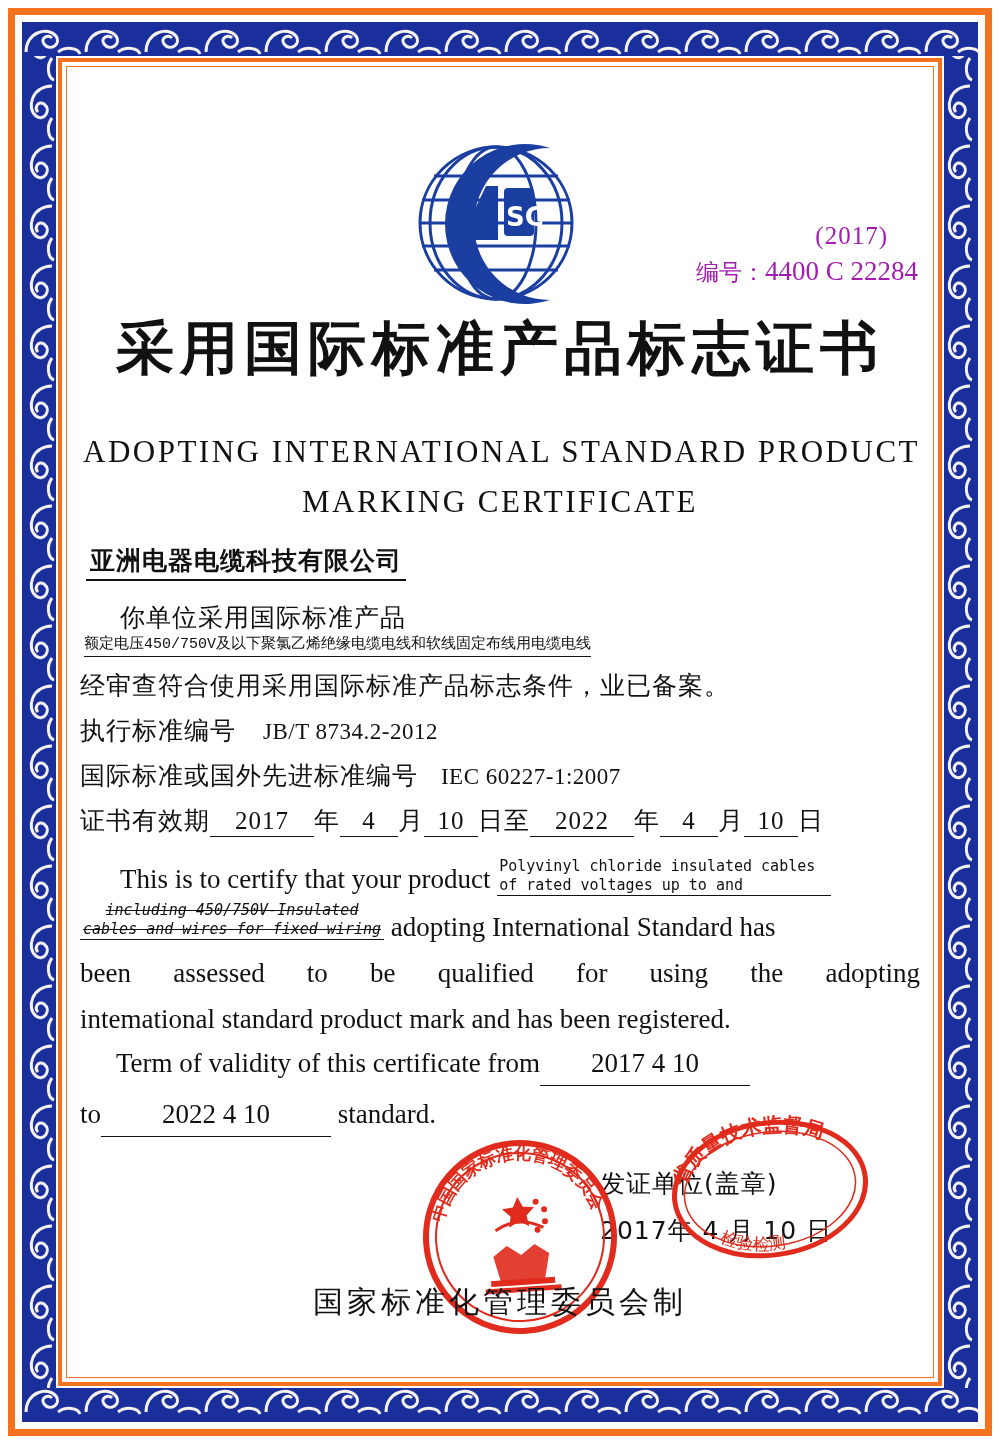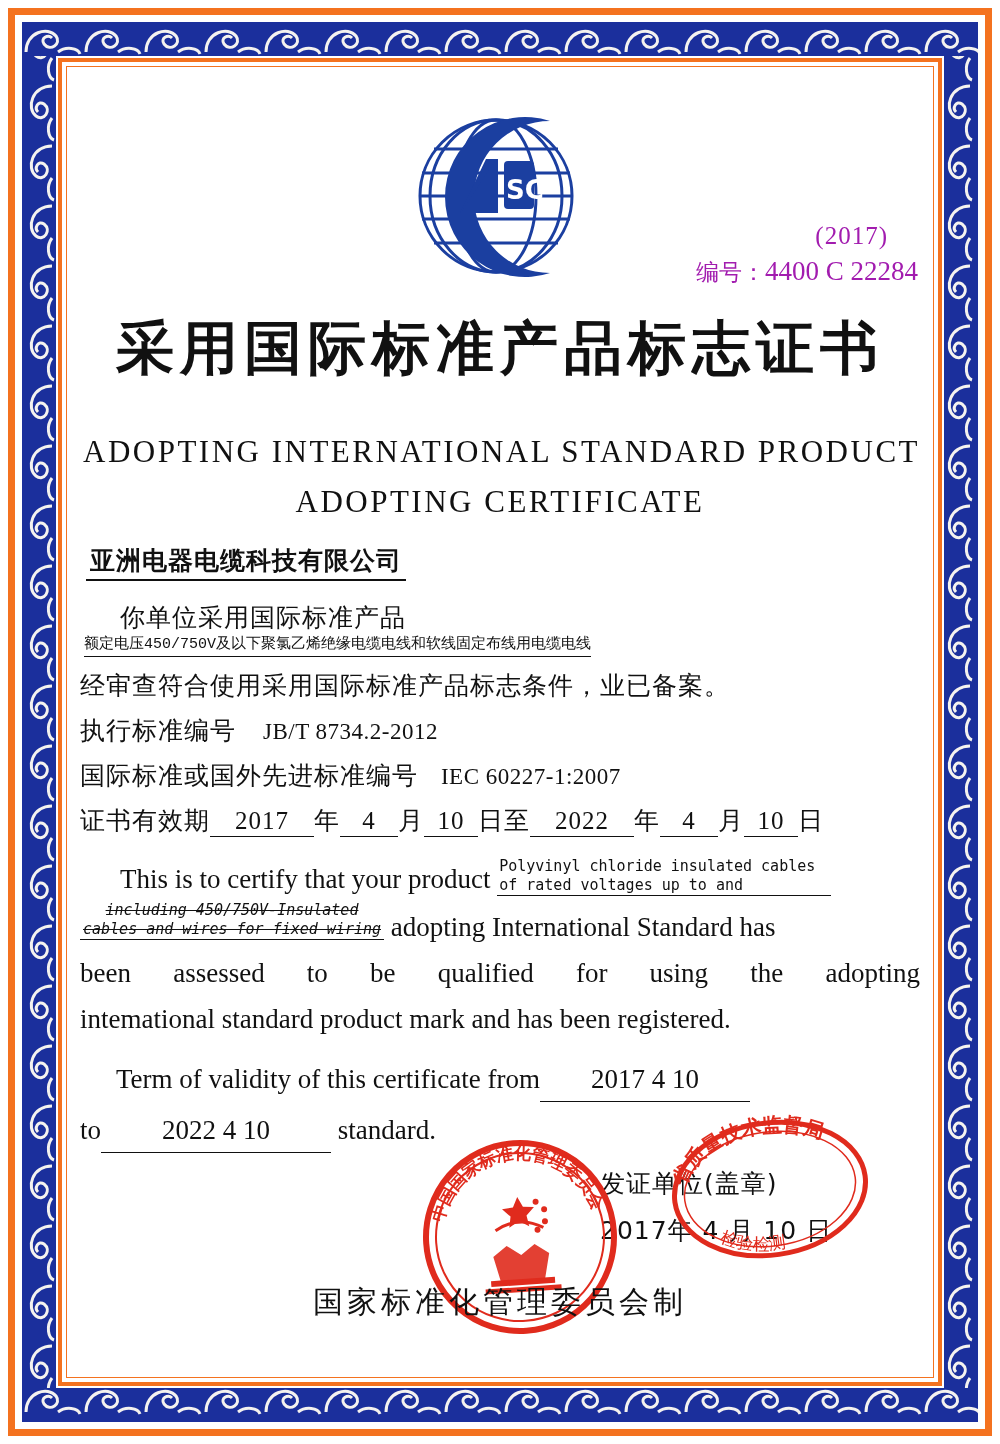--- a/index.html
+++ b/index.html
@@ -58,21 +58,21 @@
     left: 80px;
     top: 82px;
     width: 840px;
     height: 1280px;
   }
 
   
   .logo {
     position: absolute;
     left: 320px;
-    top: 19px;
+    top: 46px;
     width: 210px;
     height: 195px;
   }
   .logo svg { display: block; }
 
   
   .serial {
     position: absolute;
     right: 2px;
     top: 140px;
@@ -221,21 +221,21 @@
     border-bottom: 1.5px solid #111;
     padding: 0 2px;
     text-decoration: line-through;
     text-decoration-thickness: 1px;
     font-style: italic;
   }
   .en-line { margin-top: 2px; font-size: 27px; line-height: 44px; }
   .en-line.justify { text-align: justify; text-align-last: justify; }
 
   .term-row {
-    margin-top: 16px;
+    margin-top: 0;
     font-size: 27px;
     line-height: 44px;
   }
   .term-row .indent { display: inline-block; width: 36px; }
   .fill {
     display: inline-block;
     border-bottom: 1.5px solid #111;
     text-align: center;
     font-family: "Liberation Serif", serif;
   }
@@ -338,21 +338,21 @@
 
     <div class="serial">
       <div class="year">(2017)</div>
       <div class="no">
         <span class="lbl">编号：</span><span>4400 C 22284</span>
       </div>
     </div>
 
     <div class="title-cn">采用国际标准产品标志证书</div>
     <div class="title-en1">ADOPTING  INTERNATIONAL  STANDARD  PRODUCT</div>
-    <div class="title-en2">ADOPTING  CERTIFICATE</div>
+    <div class="title-en2">MARKING  CERTIFICATE</div>
 
     <div class="body-block">
 
       <div class="company">亚洲电器电缆科技有限公司</div>
 
       <div class="row-unit">
         <span class="lead">你单位采用国际标准产品</span>
         <span class="prodname">额定电压450/750V及以下聚氯乙烯绝缘电缆电线和软线固定布线用电缆电线</span>
       </div>
 

